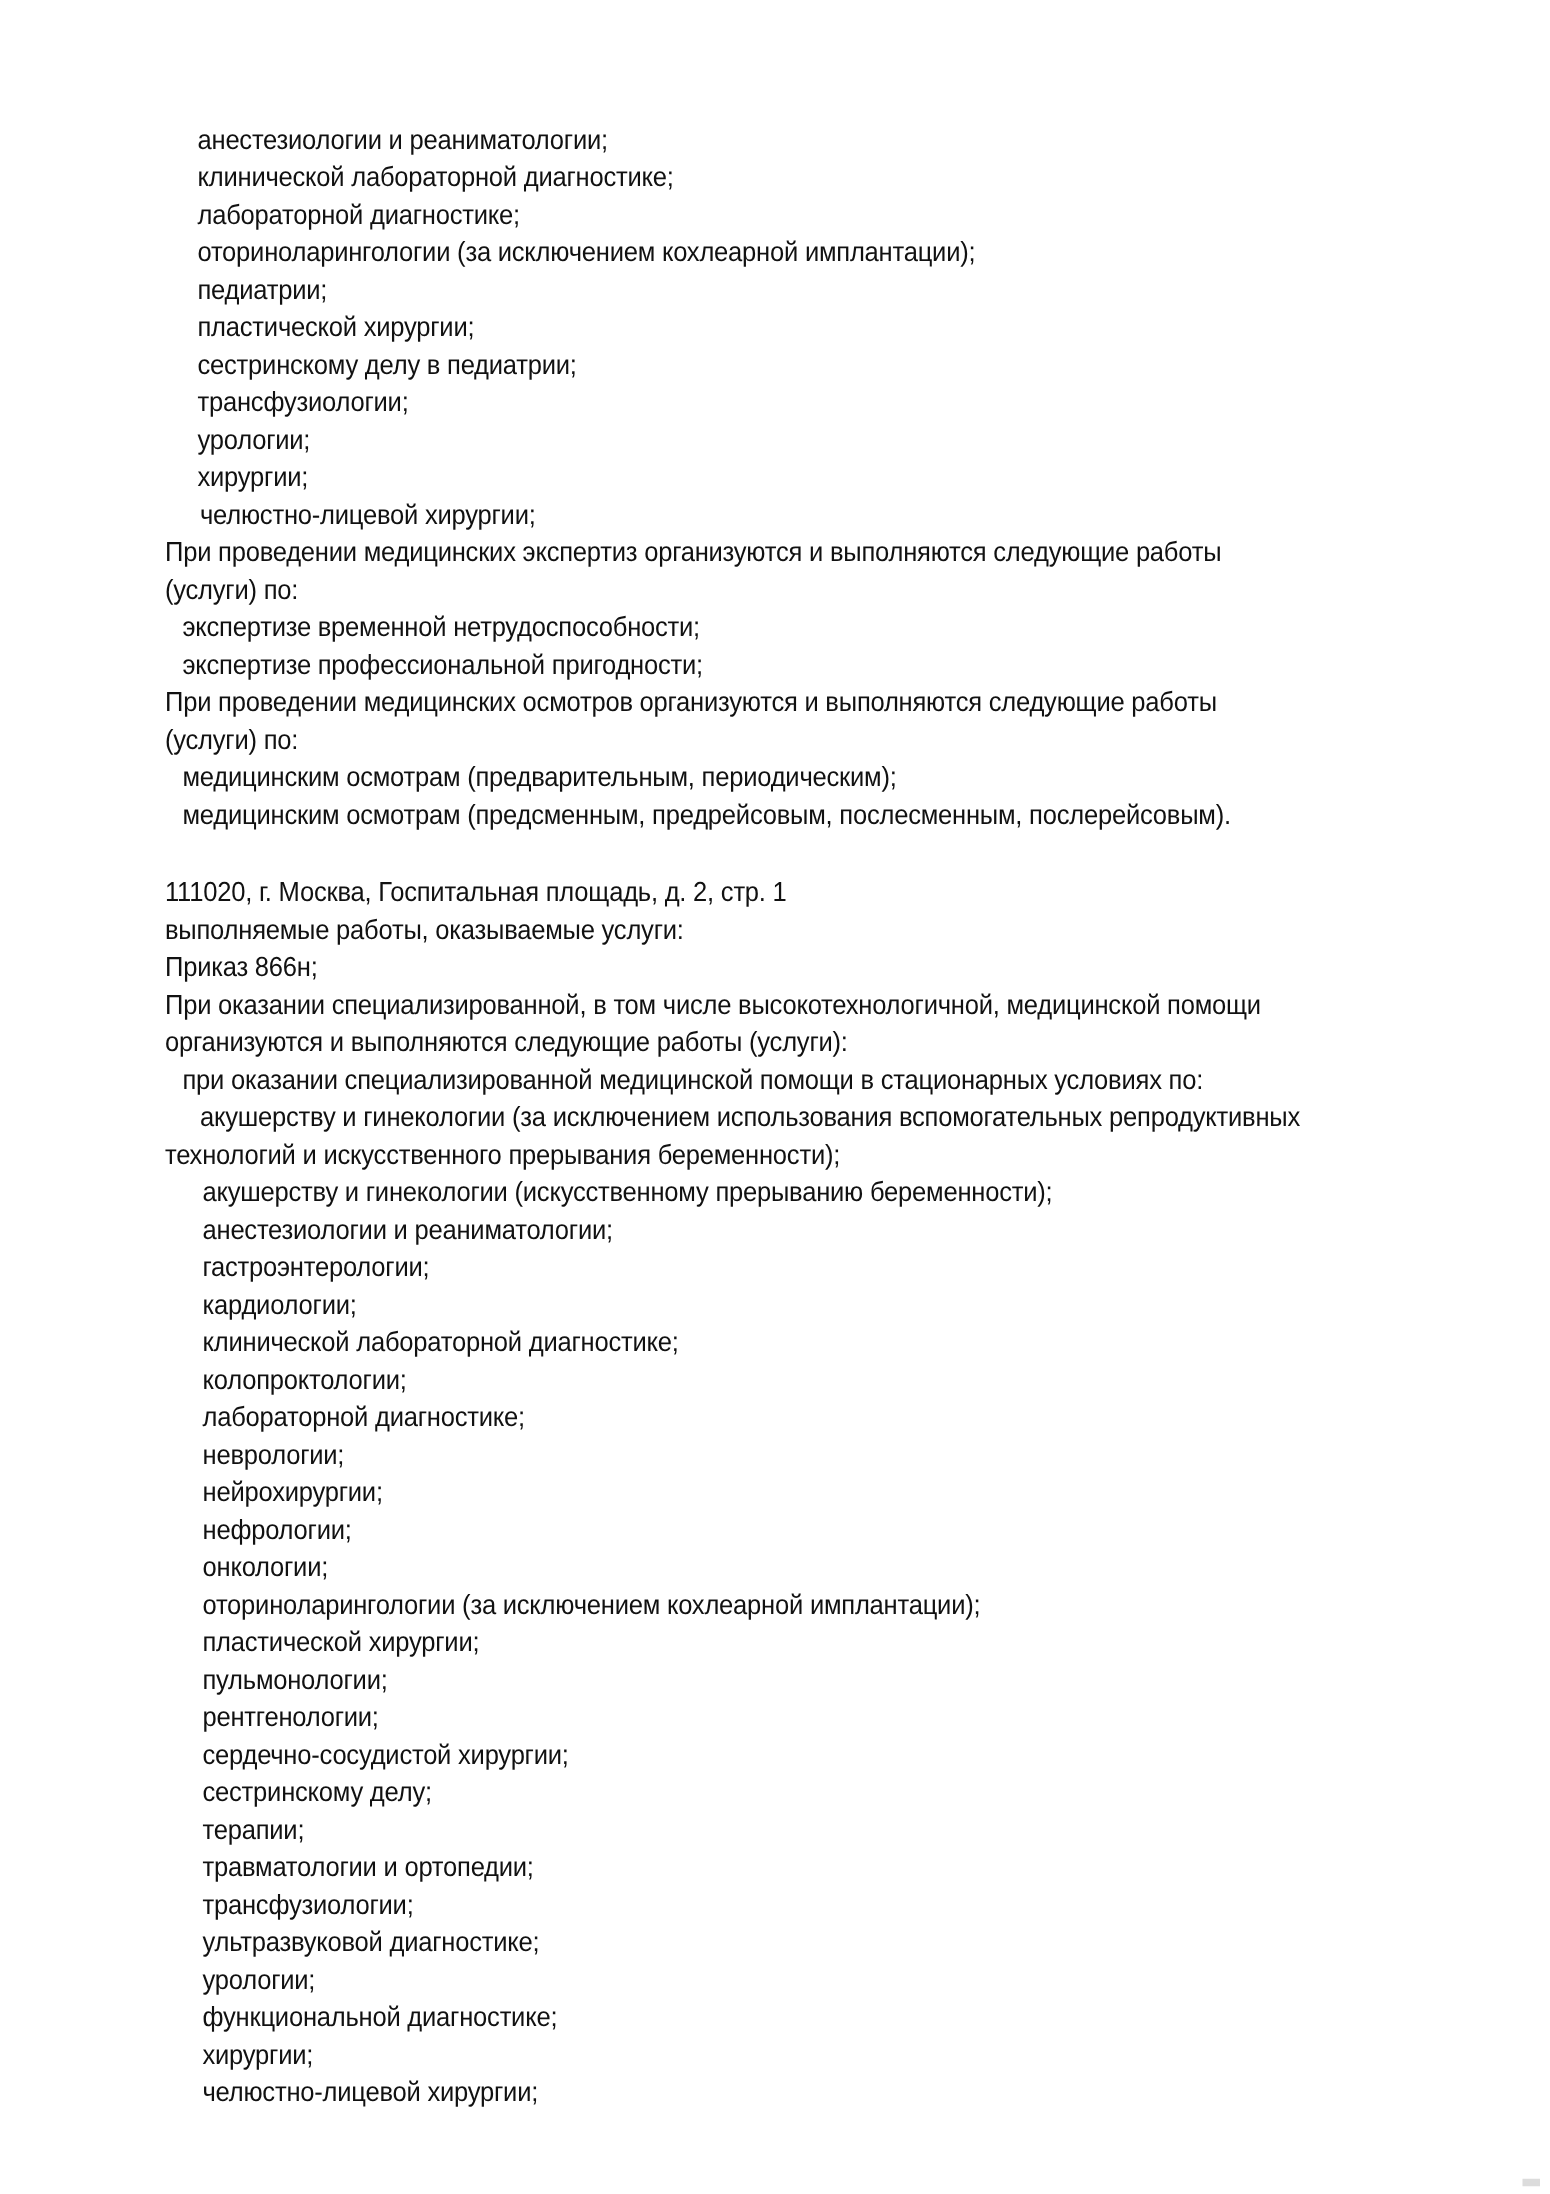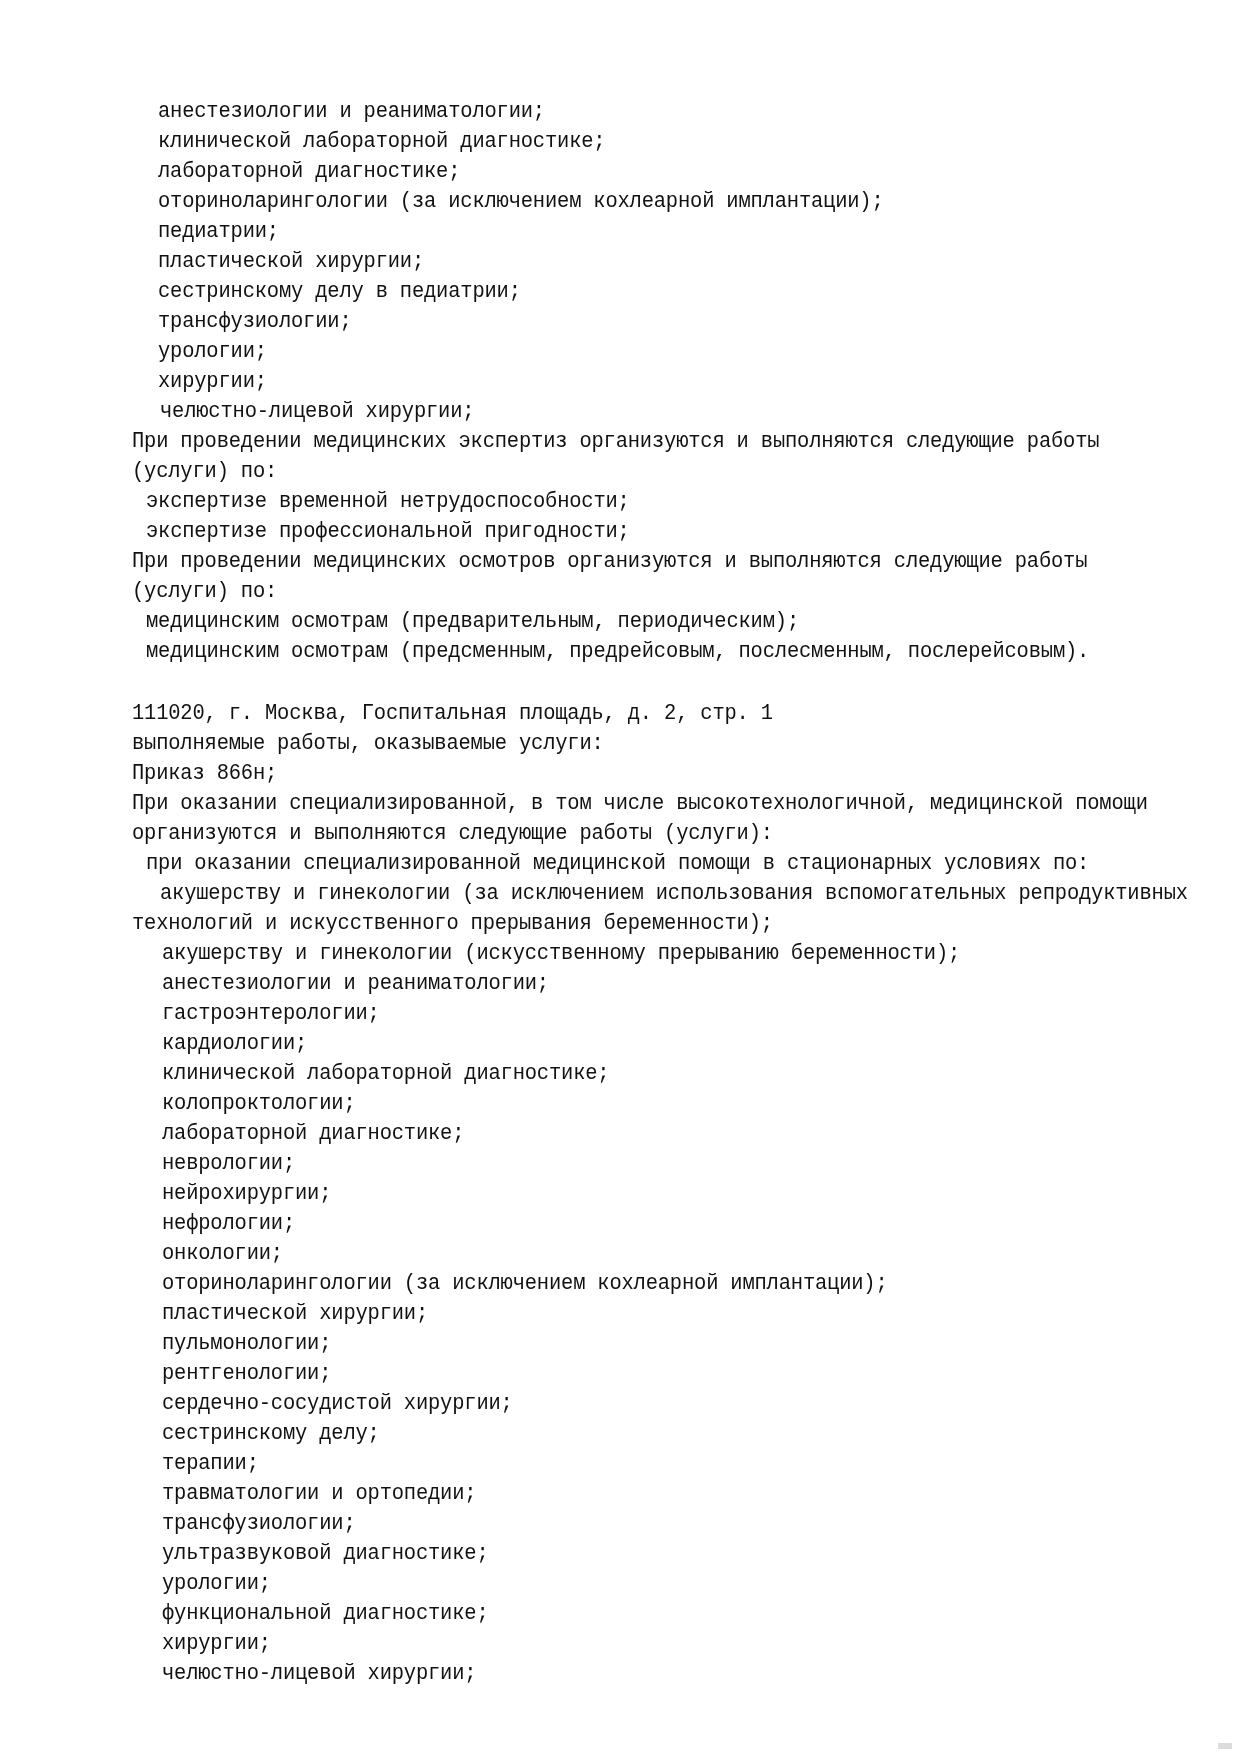--- a/index.html
+++ b/index.html
@@ -1,20 +1,20 @@
 <!DOCTYPE html>
 <html><head>
   <meta charset="utf-8">
   <style>
     html, body { margin: 0; padding: 0; background: #ffffff; }
     body { width: 1240px; height: 1755px; position: relative; overflow: hidden; }
     .page {
       position: absolute; left: 0; top: 0; width: 1240px; height: 1755px;
       background: #ffffff; color: #111111;
-      font-family: Liberation Mono, monospace;
+      font-family: Liberation Sans, sans-serif;
       font-size: 22px;
     }
     .line {
       position: absolute; white-space: nowrap; line-height: 28px;
       letter-spacing: -0.2px;
       transform: scaleX(0.93); transform-origin: left top;
     }
     .scan-mark {
       position: absolute; right: 8px; bottom: 6px; width: 14px; height: 6px;
       background: #dcdcdc;

